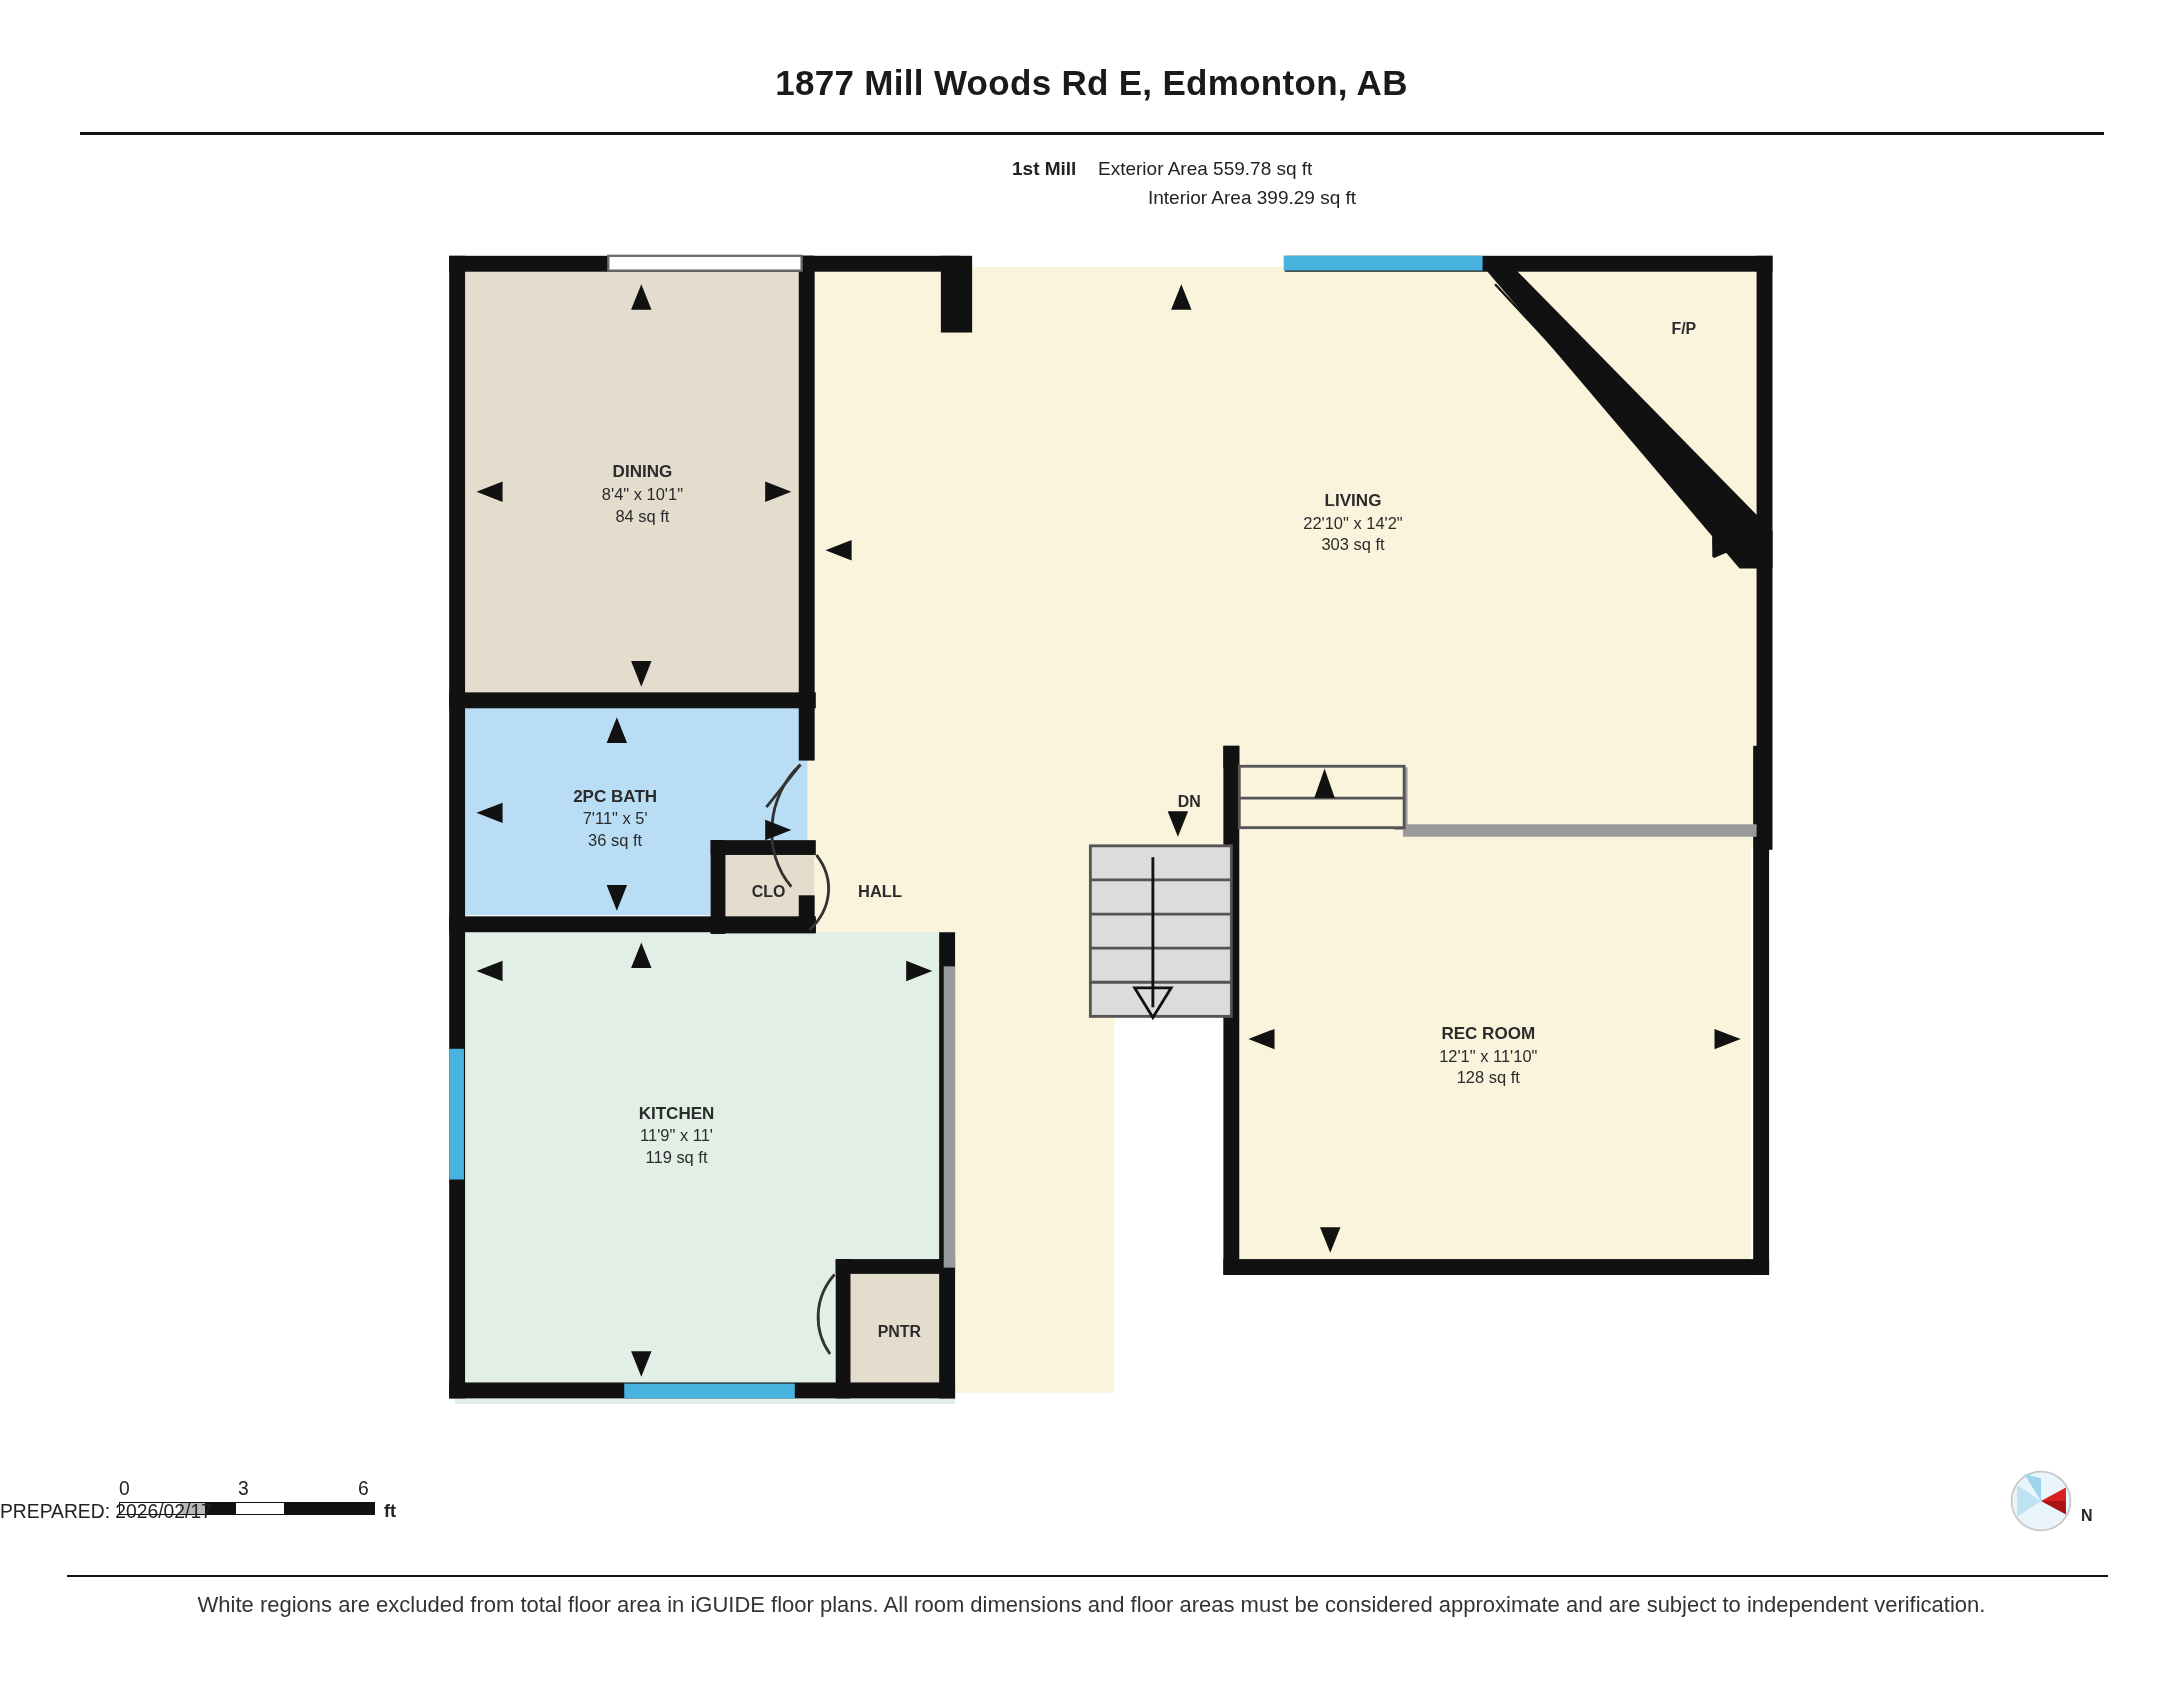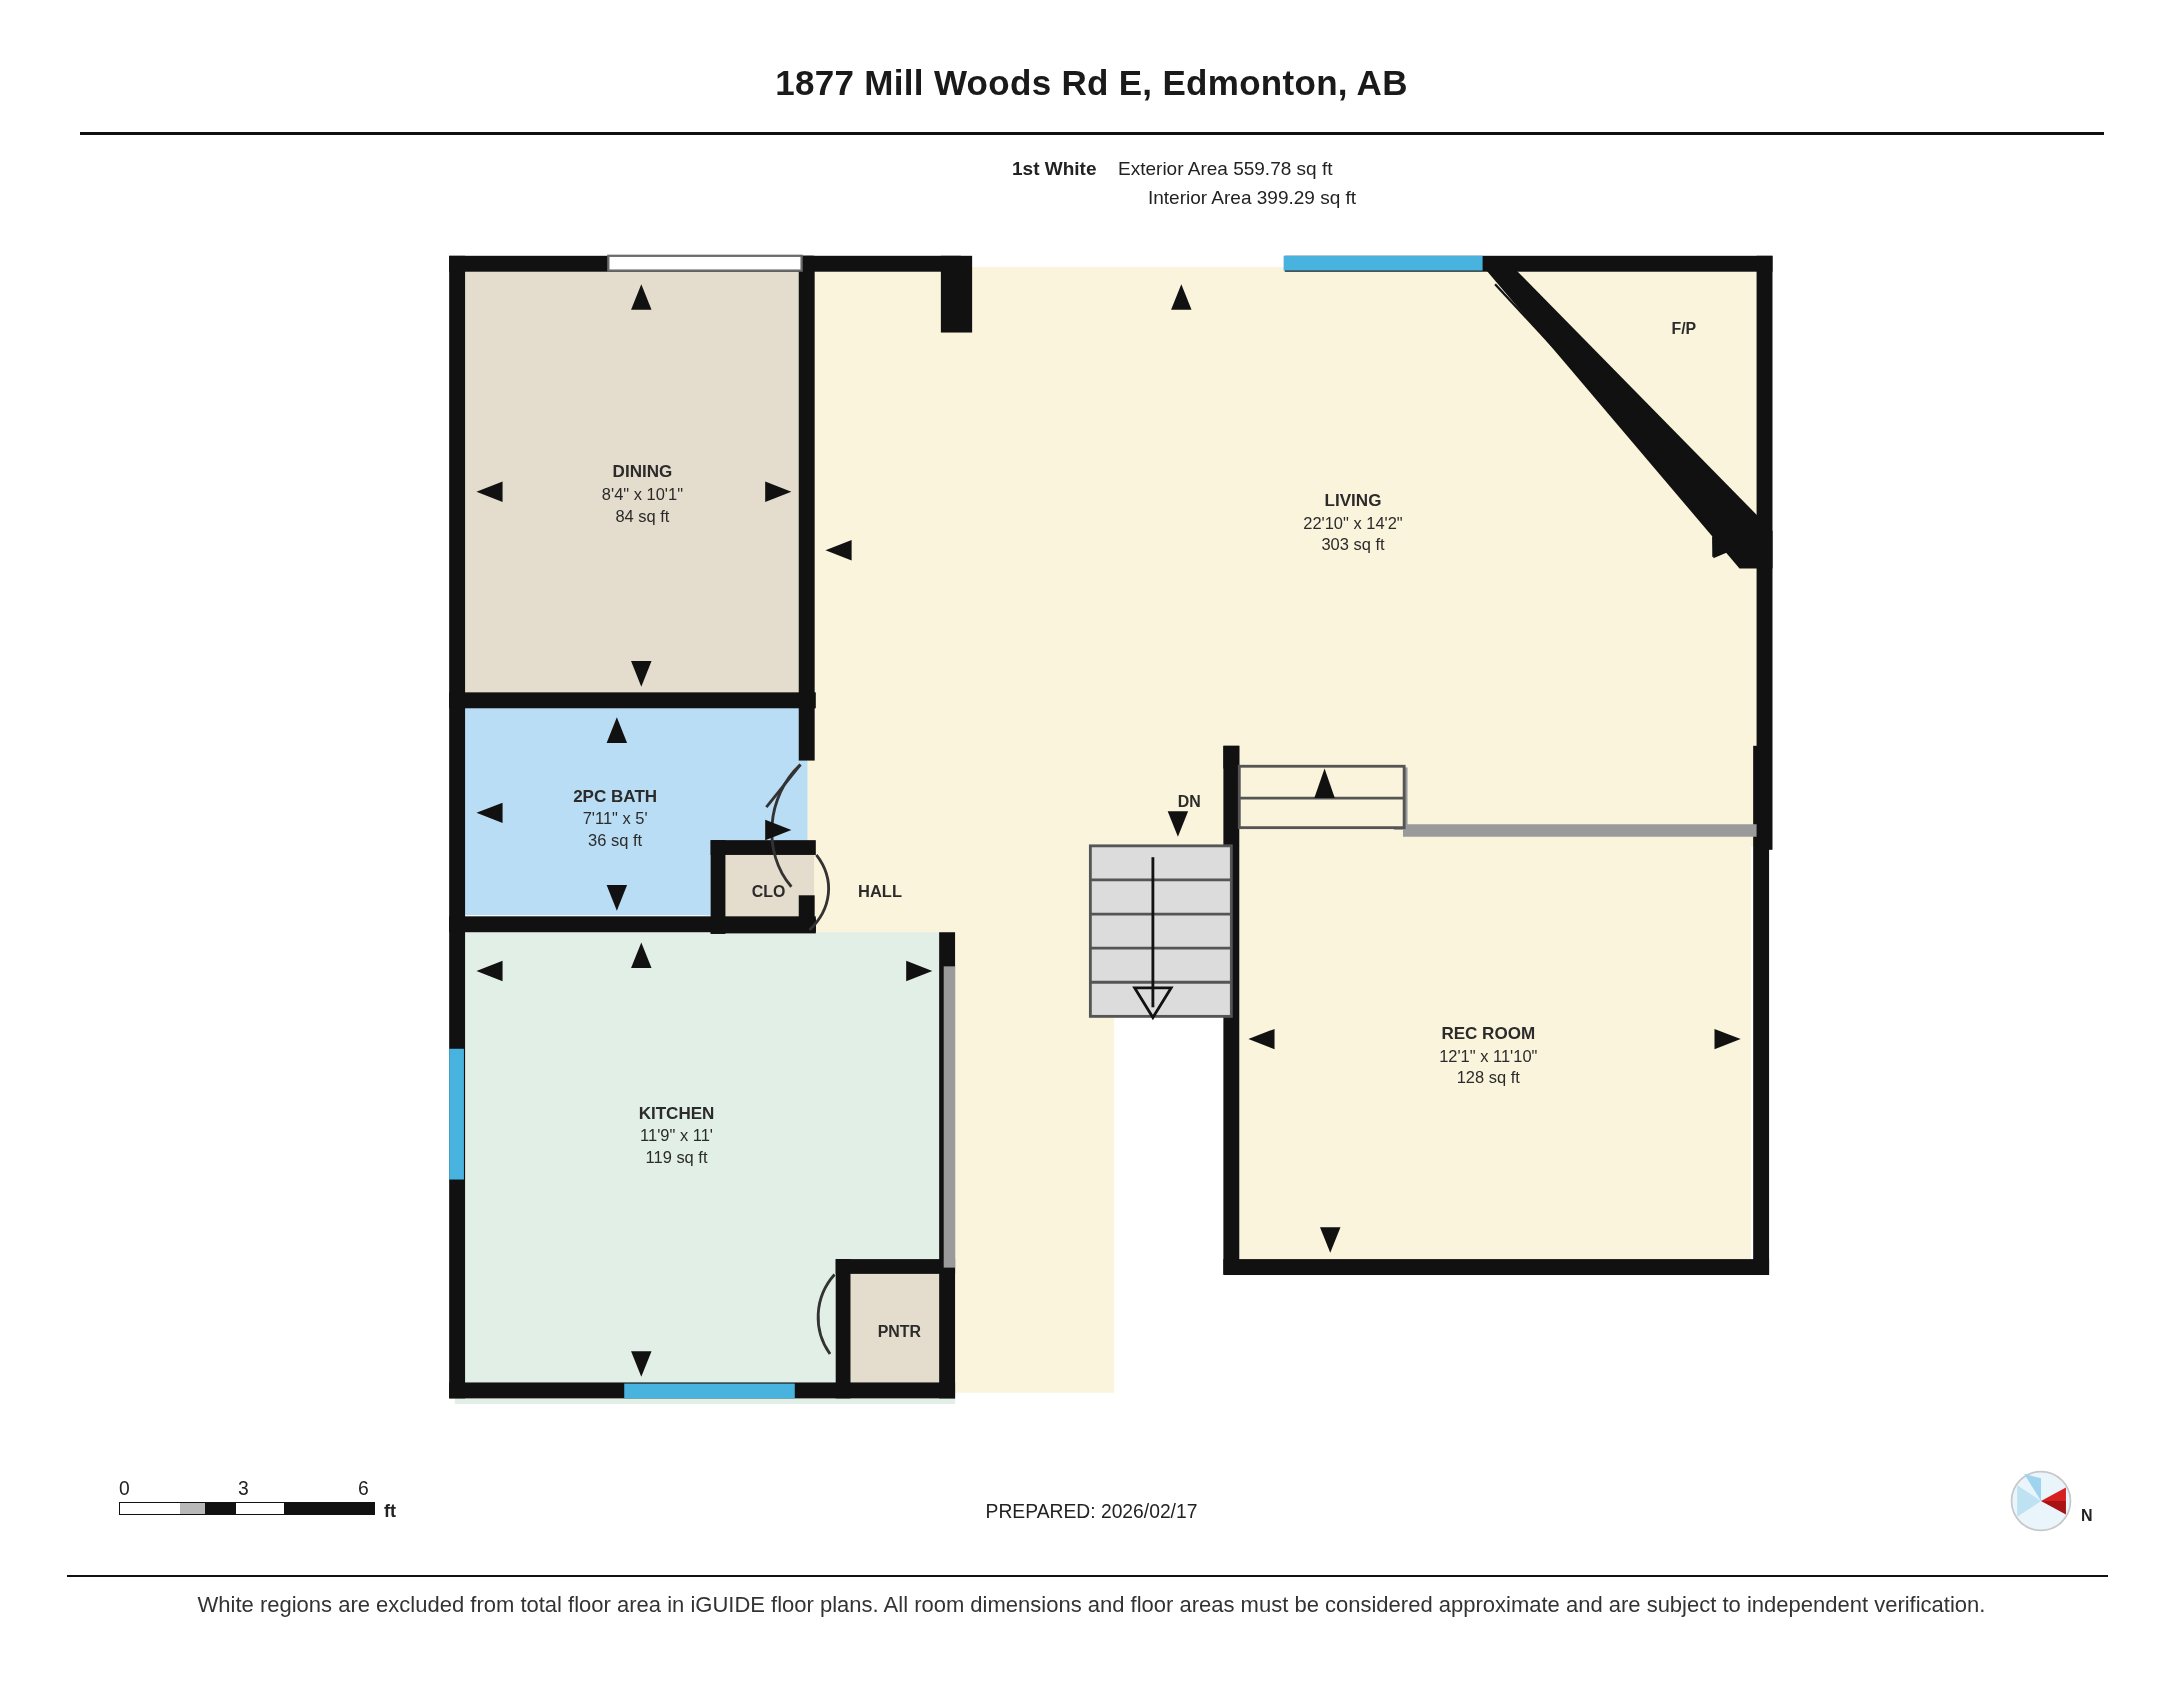--- a/index.html
+++ b/index.html
@@ -96,21 +96,20 @@
     font-size: 18px;
     color: #222;
     font-weight: bold;
   }
 
   .prepared {
     position: absolute;
     top: 1501px;
     left: 0;
     width: 2183px;
-    text-align: center;
     font-size: 19.3px;
     color: #222;
   }
 
   .compass {
     position: absolute;
     left: 2007px;
     top: 1467px;
     width: 68px;
     height: 68px;
@@ -149,21 +148,21 @@
   .tag     { font-family: "Liberation Sans", sans-serif; font-weight: bold; }
 </style>
 </head>
 <body>
 
 <div class="page-title">1877 Mill Woods Rd E, Edmonton, AB</div>
 <div class="header-rule"></div>
 
 <div class="floor-info">
   <div class="row">
-    <span class="floor-label">1st White</span><span>Exterior Area 559.78 sq ft</span>
+    <span class="floor-label">1st Mill</span><span>Exterior Area 559.78 sq ft</span>
   </div>
   <div class="row second">
     <span>Interior Area 399.29 sq ft</span>
   </div>
 </div>
 
 <svg id="plan" viewBox="0 0 3840 2966">
 
   <path d="M1420,470 L1420,500 L1610,500 L1610,580 L1680,580 L1680,470
            L3110,470 L3110,580 L2970,720 L3110,880 L3110,1490

